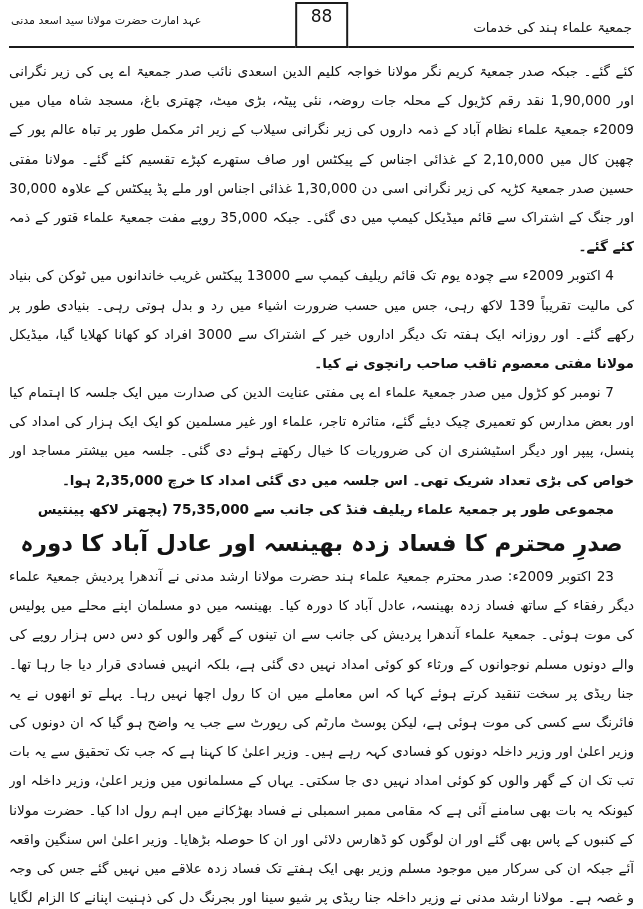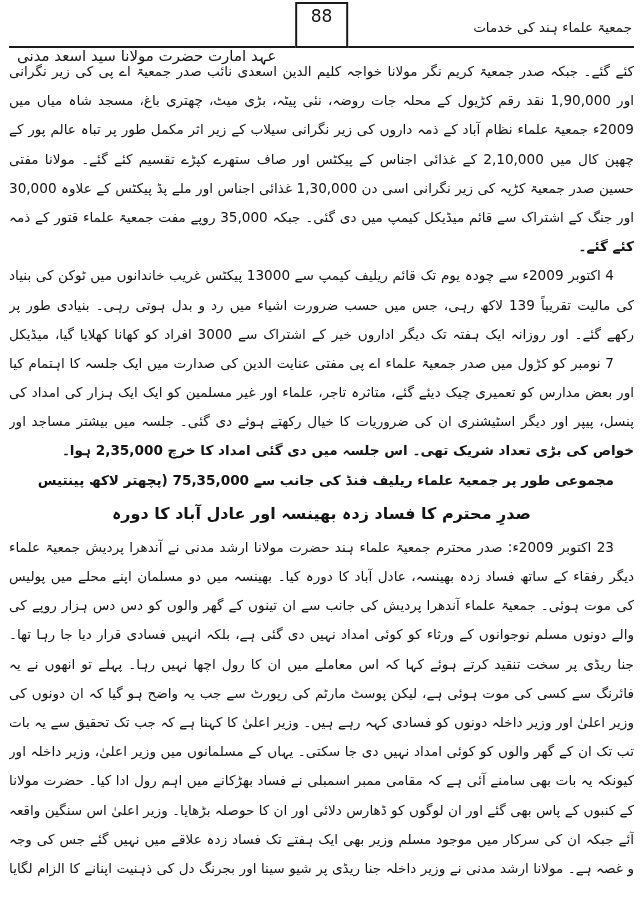--- a/index.html
+++ b/index.html
@@ -21,22 +21,22 @@
     position:relative;
     height:40px;
     border-bottom:2px solid #1b1b1b;
     direction:rtl;
   }
   .hdr-right{
     position:absolute;right:2px;top:13px;
     font-size:13.5px;letter-spacing:.3px;margin-left:16px;
   }
   .hdr-left{
-    position:absolute;left:8px;top:8px;
-    font-size:15px;letter-spacing:.2px;margin-top:33px;
+    position:absolute;left:2px;top:8px;
+    font-size:11px;letter-spacing:.2px;
   }
   .pgbox{
     position:absolute;left:50%;bottom:-2px;
     transform:translateX(-50%);
     border:2px solid #1b1b1b;
     background:#ffffff;
     padding:2px 14px 20px 14px;
     font-size:17px;
     direction:ltr;
   }
@@ -60,21 +60,21 @@
     font-weight:bold;
   }
   .ind{ padding-right:20px; }
   .heading{
     height:38px;
     line-height:38px;
     overflow:hidden;
     text-align:center;
     text-align-last:center;
     font-weight:bold;
-    font-size:16px;
+    font-size:23px;
   }
 </style>
 </head>
 <body>
 
 <div class="page">
 
   <div class="hdr">
     <span class="hdr-right">جمعیۃ علماء ہند کی خدمات</span>
     <span class="hdr-left">عہد امارت حضرت مولانا سید اسعد مدنی</span>
@@ -85,20 +85,21 @@
     <div class="ln">کئے گئے۔ جبکہ صدر جمعیۃ کریم نگر مولانا خواجہ کلیم الدین اسعدی نائب صدر جمعیۃ اے پی کی زیر نگرانی 3,50,000 کے غذائی اجناس کے پیکٹس</div>
     <div class="ln">اور 1,90,000 نقد رقم کڑیول کے محلہ جات روضہ، نئی پیٹہ، بڑی میٹ، چھتری باغ، مسجد شاہ میاں میں تقسیم کئے گئے۔ بروز چہار شنبہ 16 اکتوبر</div>
     <div class="ln">2009ء جمعیۃ علماء نظام آباد کے ذمہ داروں کی زیر نگرانی سیلاب کے زیر اثر مکمل طور پر تباہ عالم پور کے قرب و جوار کے موضعات پلور، عالم پور</div>
     <div class="ln">چھپن کال میں 2,10,000 کے غذائی اجناس کے پیکٹس اور صاف ستھرے کپڑے تقسیم کئے گئے۔ مولانا مفتی معصوم ثاقب رانچوی اور جناب حامد</div>
     <div class="ln">حسین صدر جمعیۃ کڑپہ کی زیر نگرانی اسی دن 1,30,000 غذائی اجناس اور ملے پڈ پیکٹس کے علاوہ 30,000 روپے کی میڈیکل ریلیف جمعیۃ علماء</div>
     <div class="ln">اور جنگ کے اشتراک سے قائم میڈیکل کیمپ میں دی گئی۔ جبکہ 35,000 روپے مفت جمعیۃ علماء قتور کے ذمہ داروں کی زیر نگرانی محتاجین میں تقسیم</div>
     <div class="ln end">کئے گئے۔</div>
     <div class="ln ind">4 اکتوبر 2009ء سے چودہ یوم تک قائم ریلیف کیمپ سے 13000 پیکٹس غریب خاندانوں میں ٹوکن کی بنیاد پر تقسیم کئے گئے، جن</div>
     <div class="ln">کی مالیت تقریباً 139 لاکھ رہی، جس میں حسب ضرورت اشیاء میں رد و بدل ہوتی رہی۔ بنیادی طور پر چاول، تیل، دال، مرچ، نمک، شکر وغیرہ شامل</div>
     <div class="ln">رکھے گئے۔ اور روزانہ ایک ہفتہ تک دیگر اداروں خیر کے اشتراک سے 3000 افراد کو کھانا کھلایا گیا، میڈیکل کیمپ بھی اس موقع پر چلایا گیا جس کا آغاز</div>
+    <div class="ln end">مولانا مفتی معصوم ثاقب صاحب رانچوی نے کیا۔</div>
     <div class="ln ind">7 نومبر کو کڑول میں صدر جمعیۃ علماء اے پی مفتی عنایت الدین کی صدارت میں ایک جلسہ کا اہتمام کیا گیا۔ اس موقع پر متاثرہ 75 مساجد</div>
     <div class="ln">اور بعض مدارس کو تعمیری چیک دیئے گئے، متاثرہ تاجر، علماء اور غیر مسلمین کو ایک ایک ہزار کی امداد کی گئی، اور تمام مدارس کے طلباء کو نوٹ بکس، پین</div>
     <div class="ln">پنسل، پیپر اور دیگر اسٹیشنری ان کی ضروریات کا خیال رکھتے ہوئے دی گئی۔ جلسہ میں بیشتر مساجد اور مدارس کے ذمہ داران، علماء اور عوام</div>
     <div class="ln end">خواص کی بڑی تعداد شریک تھی۔ اس جلسہ میں دی گئی امداد کا خرچ 2,35,000 ہوا۔</div>
     <div class="ln ind end">مجموعی طور پر جمعیۃ علماء ریلیف فنڈ کی جانب سے 75,35,000 (پچھتر لاکھ پینتیس ہزار) کی امداد تقسیم کی گئی۔</div>
 
     <div class="heading">صدرِ محترم کا فساد زدہ بھینسہ اور عادل آباد کا دورہ</div>
 
     <div class="ln ind">23 اکتوبر 2009ء: صدر محترم جمعیۃ علماء ہند حضرت مولانا ارشد مدنی نے آندھرا پردیش جمعیۃ علماء کے صدر مولانا غیاث الدین اور</div>
     <div class="ln">دیگر رفقاء کے ساتھ فساد زدہ بھینسہ، عادل آباد کا دورہ کیا۔ بھینسہ میں دو مسلمان اپنے محلے میں پولیس کی گولیوں سے شہید ہوئے، جبکہ ایک غیر مسلم</div>

